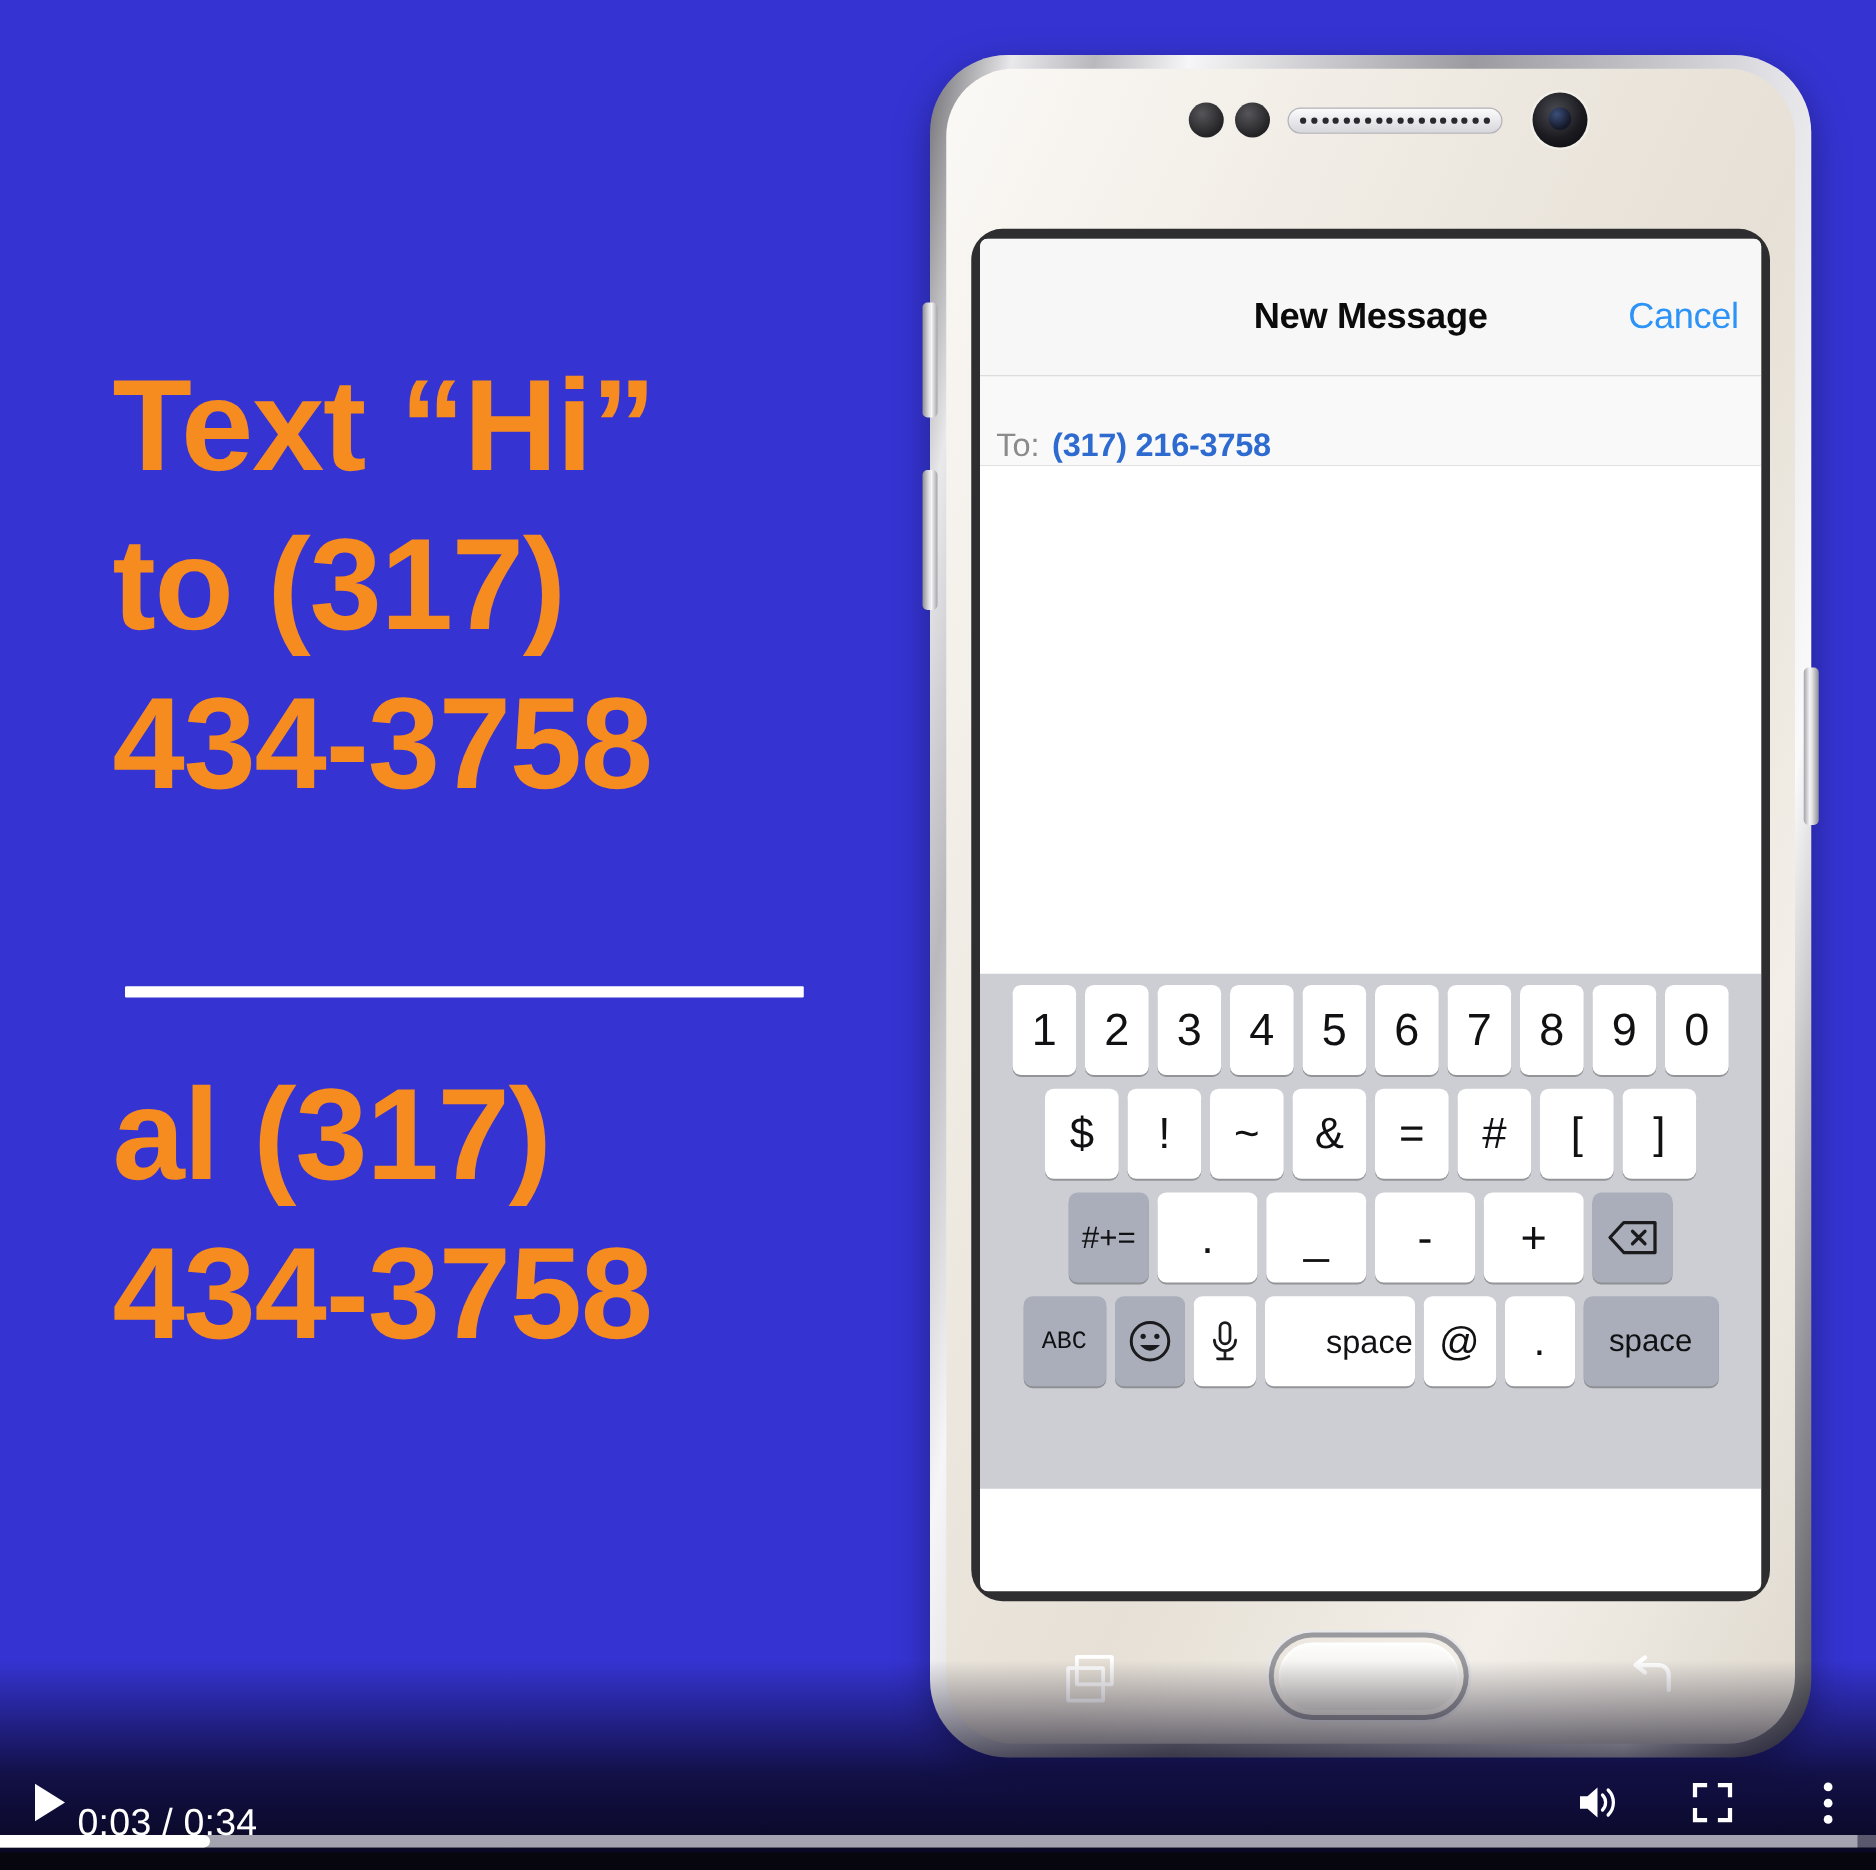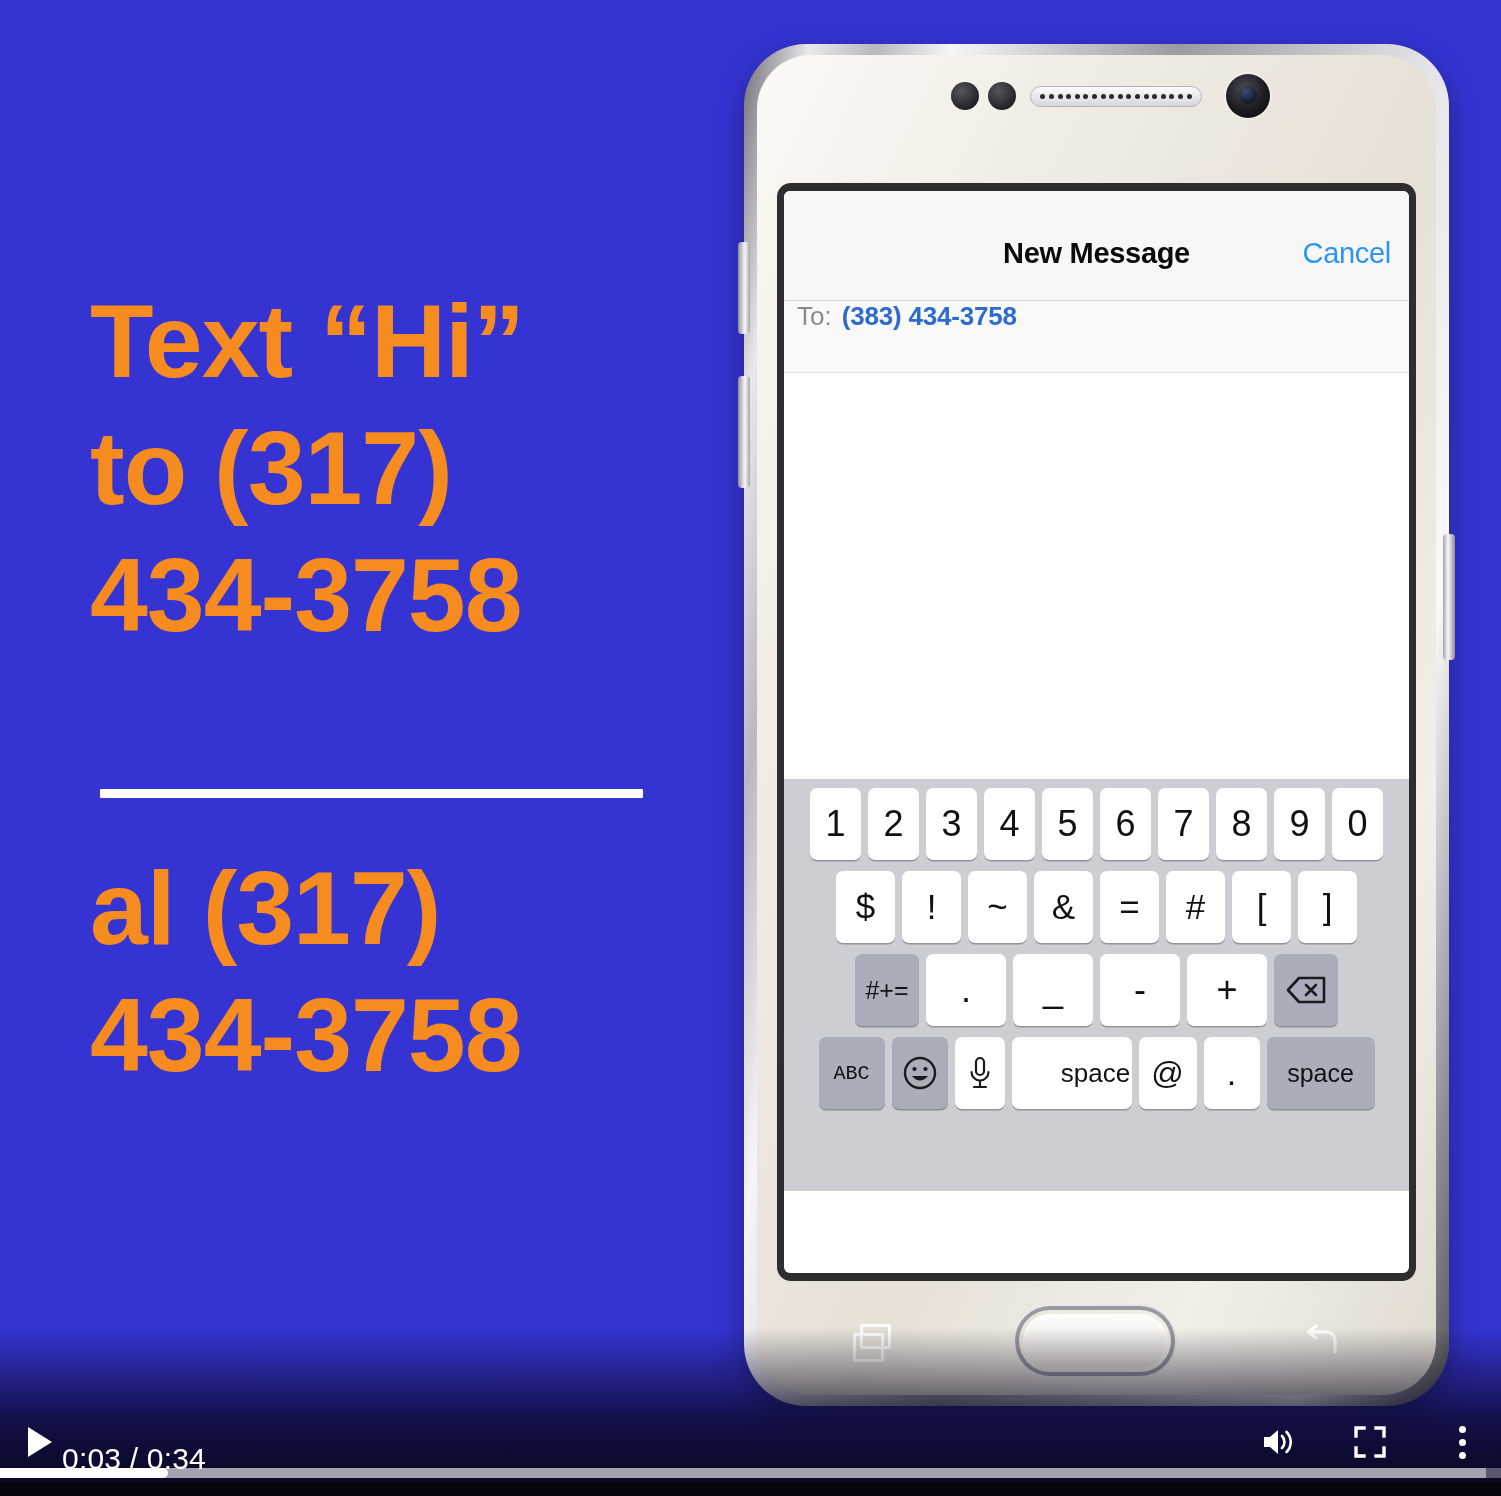--- a/index.html
+++ b/index.html
@@ -95,21 +95,21 @@
   }
   .front-cam::after{
     content:""; position:absolute; left:13px; top:12px; width:18px; height:18px;
     border-radius:50%;
     background:radial-gradient(circle at 35% 30%, #3b4f7a 0%, #141726 70%);
   }
 
   
   .screen-bezel{
     position:absolute; left:33px; top:139px; width:639px; height:1098px;
-    background:#2e2e30; border-radius:14px;
+    background:#2e2e30; border-radius:25px;
     padding:8px 7px;
   }
   .screen{
     position:absolute; left:7px; top:8px; width:625px; height:1082px;
     background:#ffffff; overflow:hidden; border-radius:6px;
   }
 
   
   .msg-header{
     height:110px; background:#F7F7F7;
@@ -120,21 +120,21 @@
     position:absolute; left:0; right:0; top:46px;
     text-align:center; font-size:29px; font-weight:bold; color:#0b0b0b;
     letter-spacing:-.3px;
   }
   .msg-cancel{
     position:absolute; right:18px; top:46px;
     font-size:29px; color:#2E93F7; letter-spacing:-.3px;
   }
   .to-row{
     height:72px; background:#F9F9F9;
-    display:flex; align-items:flex-start; padding-left:13px; gap:10px;
+    display:flex; align-items:flex-end; padding-left:13px; gap:10px;
     border-bottom:1px solid #E2E2E2;
   }
   .to-label{ font-size:26px; color:#8b8b8e; }
   .to-value{ font-size:26px; color:#2E6BD0; font-weight:bold; letter-spacing:-.2px; }
 
   .msg-body{ height:406px; background:#fff; }
 
   .compose-bar{
     height:92px; background:#fff;
     display:flex; align-items:center; justify-content:flex-end;
@@ -311,21 +311,21 @@
     <div class="screen-bezel">
       <div class="screen">
 
         <div class="msg-header">
           <div class="msg-title">New Message</div>
           <div class="msg-cancel">Cancel</div>
         </div>
 
         <div class="to-row">
           <span class="to-label">To:</span>
-          <span class="to-value">(383) 434-3758</span>
+          <span class="to-value">(317) 216-3758</span>
         </div>
 
         <div class="msg-body"></div>
 
 
         <div class="keyboard">
           <div class="krow" id="kb-row1">
               <div class="key num">1</div>
               <div class="key num">2</div>
               <div class="key num">3</div>

